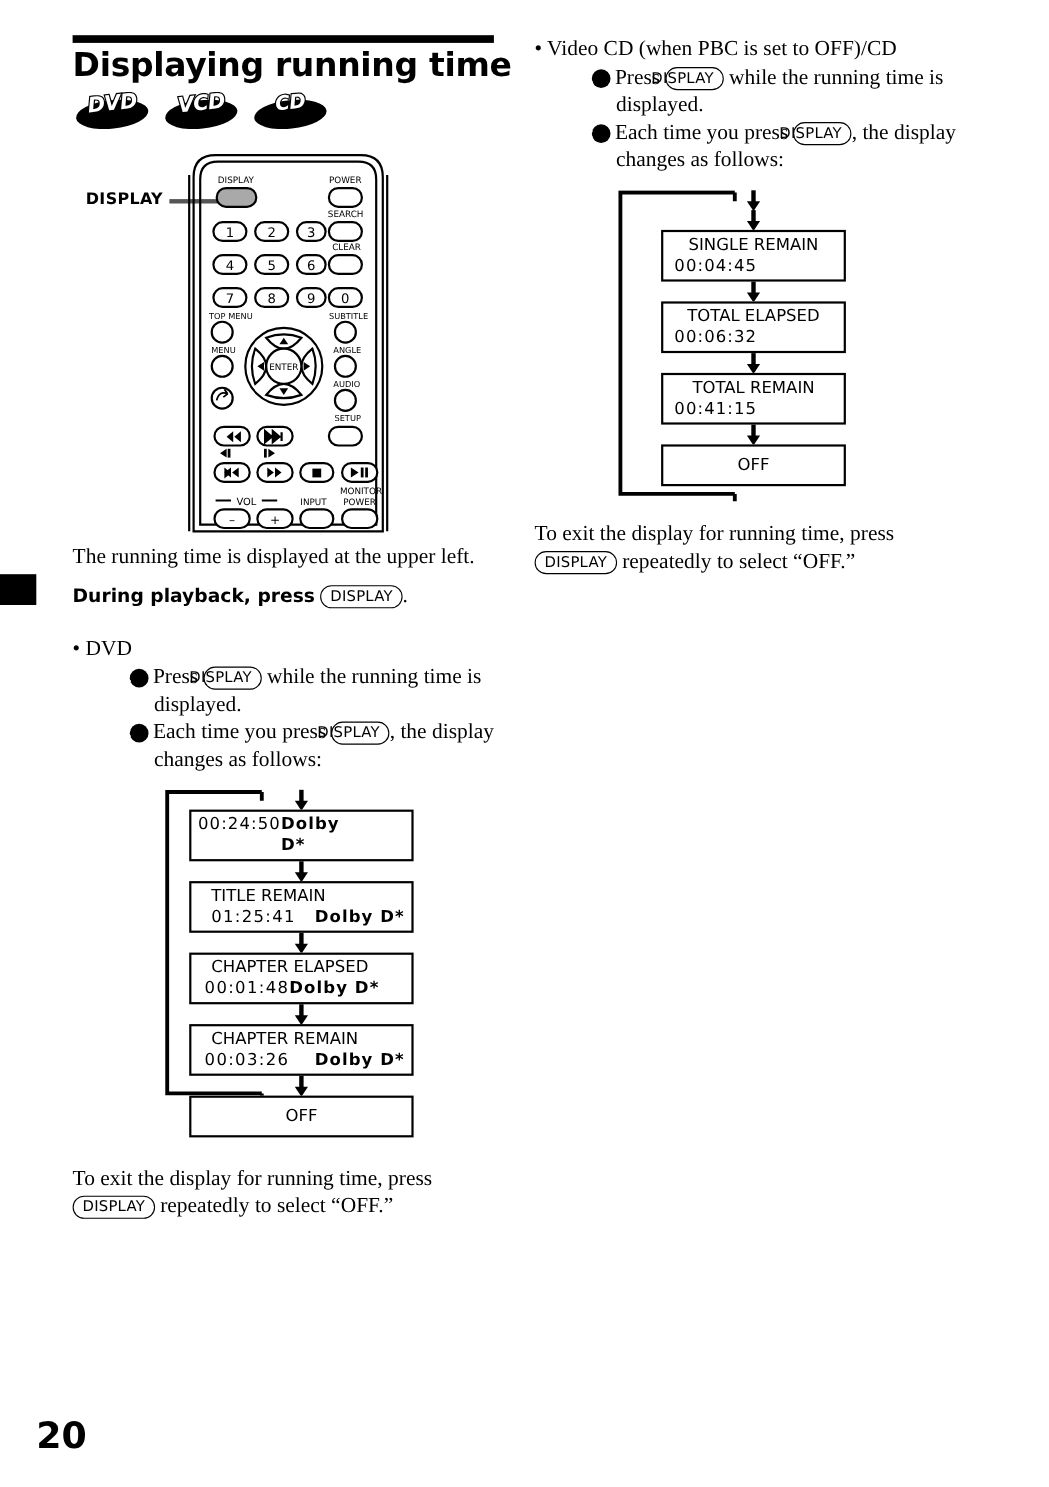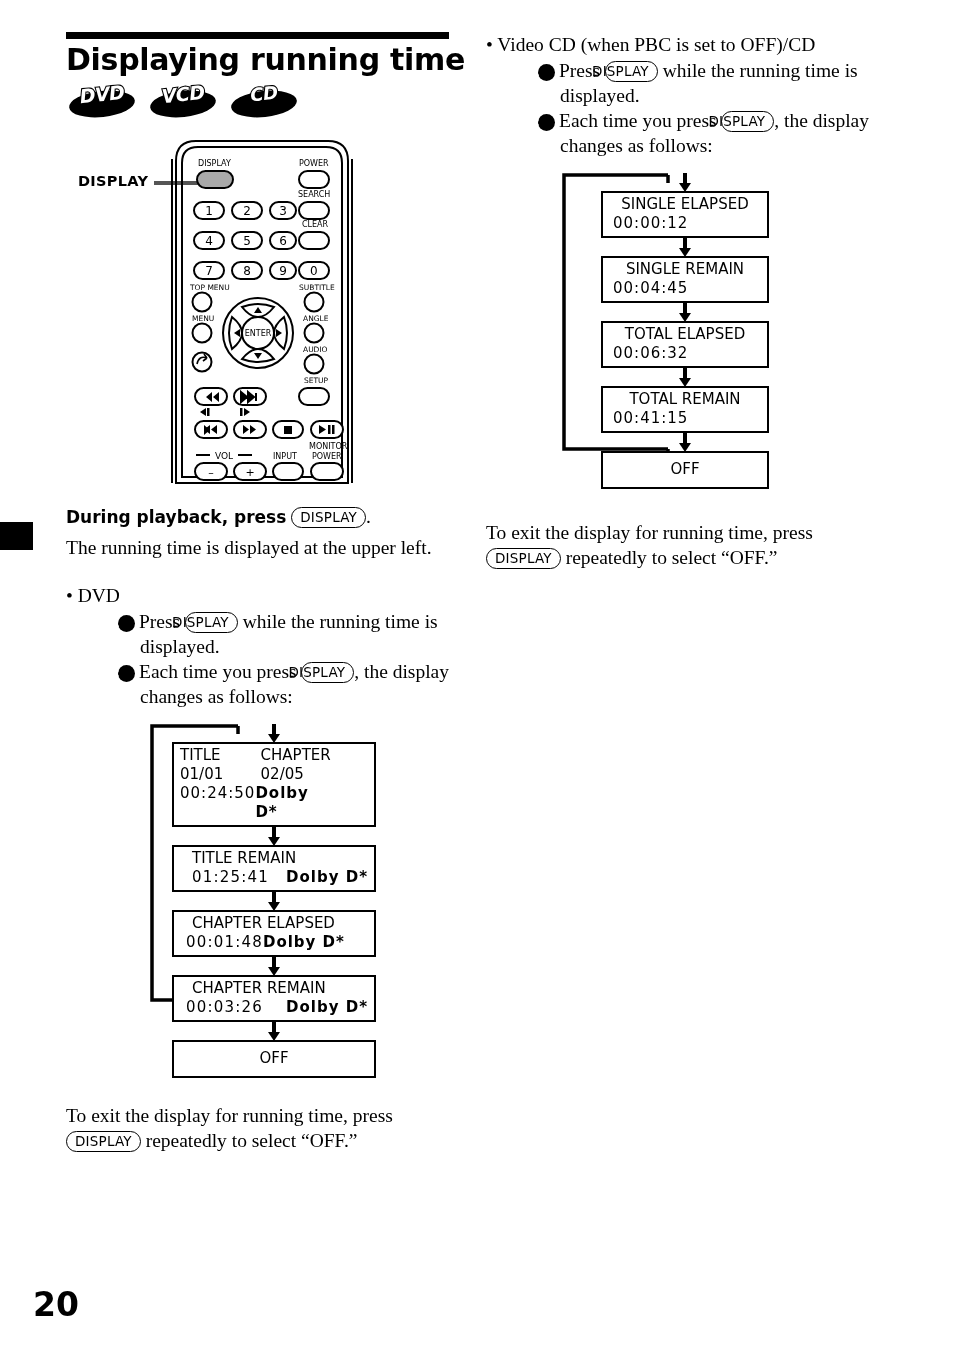--- a/index.html
+++ b/index.html
@@ -375,25 +375,25 @@
 
           <text x="107" y="324" font-family="DejaVu Sans, sans-serif" font-size="8" fill="#000">INPUT</text>
           <rect x="107" y="328" width="30" height="17" rx="8.5" fill="#fff" stroke="#000" stroke-width="2"></rect>
           <text x="143" y="314" font-family="DejaVu Sans, sans-serif" font-size="8" fill="#000">MONITOR</text>
           <text x="146" y="324" font-family="DejaVu Sans, sans-serif" font-size="8" fill="#000">POWER</text>
           <rect x="145" y="328" width="32" height="17" rx="8.5" fill="#fff" stroke="#000" stroke-width="2"></rect>
         </svg>
       </div>
     </div>
 
+    <p class="body indent">The running time is displayed at the upper left.</p>
     <p class="body indent" style="margin-top:10px">
       <span class="bold-lead">During playback, press</span>
       <span class="pill">DISPLAY</span><span>.</span>
     </p>
-    <p class="body indent">The running time is displayed at the upper left.</p>
 
     <ul class="plain" style="margin-top:22px">
       <li class="bullet">• DVD</li>
     </ul>
 
     <div style="margin-left:48px; margin-top:2px">
       <p class="step">
         <span class="numc">1</span><span>Press</span>
         <span class="pill">DISPLAY</span>
         <span>while the running time is displayed.</span>
@@ -408,24 +408,20 @@
       <svg class="loop-svg" width="232" height="283" viewBox="0 0 232 283">
         <path d="M94 2 L8 2 L8 276 L94 276" fill="none" stroke="#000" stroke-width="3.5"></path>
         <path d="M94 276 L94 283" fill="none" stroke="#000" stroke-width="3.5"></path>
         <line x1="94" y1="2" x2="94" y2="10" stroke="#000" stroke-width="3.5"></line>
       </svg>
 
       <div class="boxes" style="margin-left:28px; width:204px; position:relative;">
         <div class="arrow-dn"></div>
 
         <div class="flowbox">
-          <div class="l1" style="display:flex;justify-content:space-between;">
-            <span>TITLE 01/01</span>
-            <span>CHAPTER 02/05</span>
-          </div>
           <div class="l2" style="display:flex;justify-content:space-between;">
             <span>00:24:50</span>
             <span class="dolby" style="padding-right:40px">Dolby D*</span>
           </div>
         </div>
 
         <div class="arrow-dn"></div>
 
         <div class="flowbox">
           <div class="l1" style="padding-left:12px">TITLE REMAIN</div>
@@ -492,24 +488,20 @@
     <div class="flow" style="margin-top:14px; margin-left:70px; width:230px;">
       <svg class="loop-svg" width="230" height="283" viewBox="0 0 230 283">
         <path d="M112 2 L8 2 L8 276 L112 276" fill="none" stroke="#000" stroke-width="3.5"></path>
         <path d="M112 276 L112 283" fill="none" stroke="#000" stroke-width="3.5"></path>
         <line x1="112" y1="2" x2="112" y2="10" stroke="#000" stroke-width="3.5"></line>
       </svg>
 
       <div class="boxes" style="margin-left:45px; width:168px; position:relative;">
         <div class="arrow-dn"></div>
 
-        <div class="flowbox">
-          <div class="l1" style="text-align:center">SINGLE ELAPSED</div>
-          <div class="l2 spaced" style="padding-left:4px">00:00:12</div>
-        </div>
 
         <div class="arrow-dn"></div>
 
         <div class="flowbox">
           <div class="l1" style="text-align:center">SINGLE REMAIN</div>
           <div class="l2 spaced" style="padding-left:4px">00:04:45</div>
         </div>
 
         <div class="arrow-dn"></div>
 

